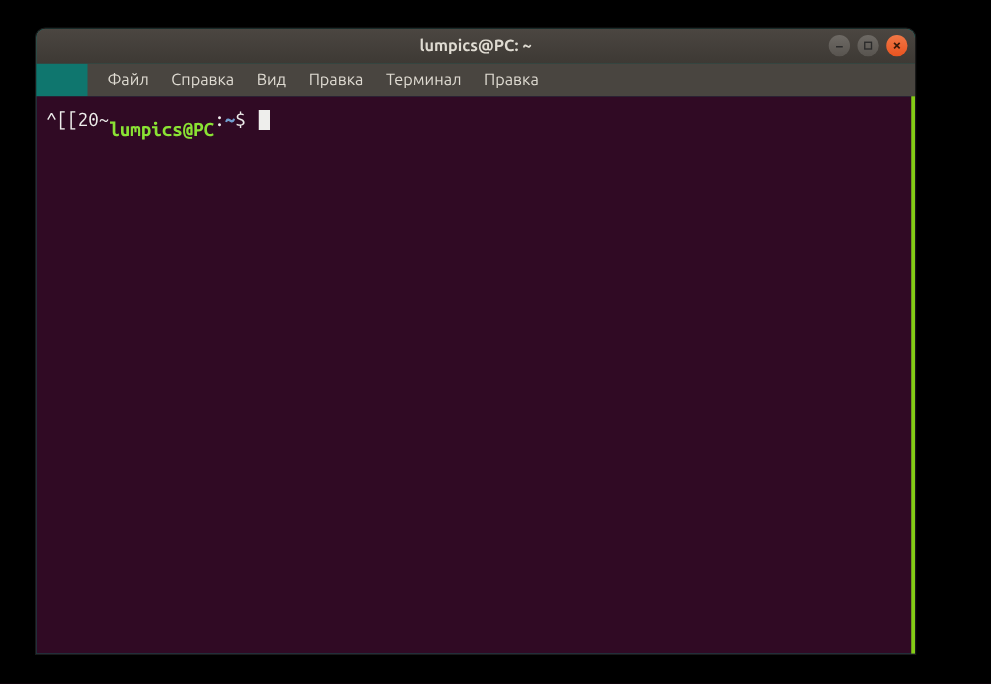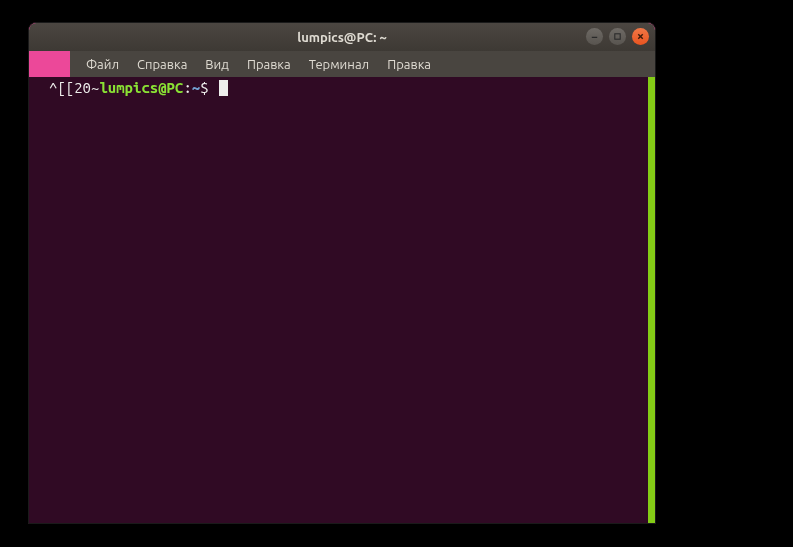--- a/index.html
+++ b/index.html
@@ -12,23 +12,23 @@
       height: 547px;
       background: #000;
       font-family: "Ubuntu", "DejaVu Sans", sans-serif;
       overflow: hidden;
       position: relative;
     }
     .window {
       position: absolute;
       top: 22px;
       left: 28px;
-      width: 628px;
+      width: 705px;
       height: 502px;
-      background: #ec4899;
+      background: #0f766e;
       border-radius: 8px 8px 0 0;
       overflow: hidden;
       border: 1px solid #1a1a1a;
     }
     .titlebar {
       height: 28px;
       background: linear-gradient(to bottom, #4b4641, #3d3934);
       display: flex;
       align-items: center;
       justify-content: center;
@@ -85,38 +85,39 @@
     }
     .menu-item {
       color: #dfdbd2;
       font-size: 13px;
       padding: 4px 8px;
       cursor: pointer;
     }
     .terminal-body {
       background: #300a24;
       height: calc(100% - 54px);
-      padding: 2px 20px;
+      padding: 2px 8px;
       font-family: "Ubuntu Mono", "DejaVu Sans Mono", monospace;
       font-size: 15px;
       line-height: 18px;
       position: relative;
-      border-right: 7px solid #84cc16;
+      border-right: 3px solid #84cc16;
     }
     .prompt-line {
       display: flex;
       align-items: center;
       white-space: pre;
     }
     .escape-seq {
       color: #eeeeec;
     }
     .user-host {
       color: #8ae234;
       font-weight: bold;
+      margin-top: 16px;
     }
     .colon {
       color: #eeeeec;
     }
     .path {
       color: #729fcf;
       font-weight: bold;
     }
     .dollar {
       color: #eeeeec;

